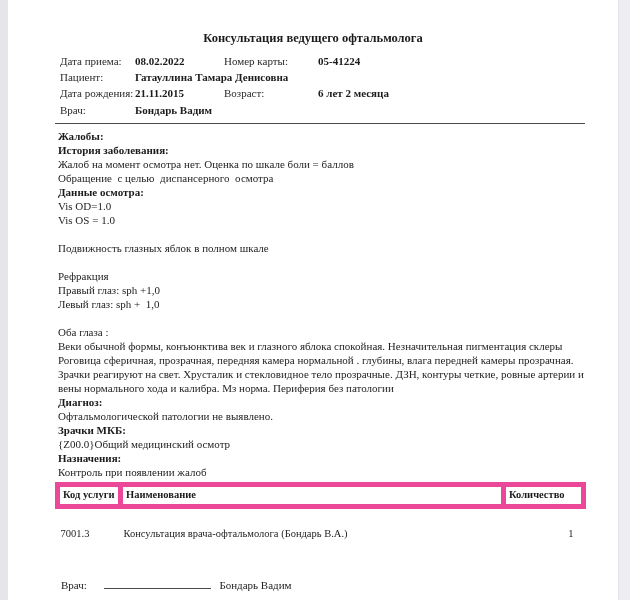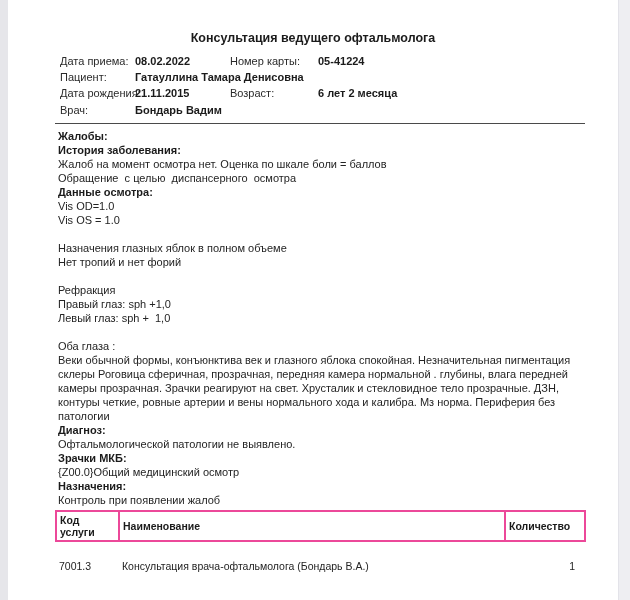--- a/index.html
+++ b/index.html
@@ -1,48 +1,48 @@
 <!DOCTYPE html>
 <html><head>
 <meta charset="utf-8">
 <style>
   html,body{margin:0;padding:0;}
   .canvas{
     position:relative; width:630px; height:600px;
     background:#0369a1; overflow:hidden;
-    font-family:Liberation Sans, sans-serif;
+    font-family:Liberation Serif, serif;
     color:#222222;
   }
   .strip-left{position:absolute;left:0;top:0;width:8px;height:600px;background:#e6e6ea;}
   .strip-right{position:absolute;right:0;top:0;width:11px;height:600px;background:#eeeef2;border-left:1px solid #e3e3e9;}
   .page{position:absolute;left:8px;top:0;width:610px;height:600px;background:#ffffff;}
 
   .title{padding-top:31px;height:15px;line-height:15px;text-align:center;
     font-size:12.5px;font-weight:bold;color:#1b1b1b;}
 
   .meta{margin:8px 0 0 52px;}
   .meta-row{position:relative;height:16.2px;font-size:11px;line-height:15px;white-space:nowrap;}
   .meta-row .lbl{position:absolute;left:0;font-weight:normal;color:#2a2a2a;}
   .meta-row .val{position:absolute;left:75px;font-weight:bold;color:#1b1b1b;}
-  .meta-row .lbl2{position:absolute;left:170px;font-weight:normal;color:#2a2a2a;}
+  .meta-row .lbl2{position:absolute;left:164px;font-weight:normal;color:#2a2a2a;}
   .meta-row .val2{position:absolute;left:258px;font-weight:bold;color:#1b1b1b;}
 
   .rule{margin:4px 0 0 47px;width:530px;border-top:1px solid #4a4a4a;height:0;}
 
   .docbody{margin:5px 0 0 50px;font-size:11px;line-height:14px;color:#242424;}
   .bl{min-height:14px;white-space:pre-wrap;}
   .bl.bold{font-weight:bold;color:#1b1b1b;}
   .bl.wrap{width:528px;white-space:pre-wrap;}
   .bl.blank{height:14px;}
 
   table.services{margin:3px 0 0 47px;width:531px;border-collapse:collapse;
     font-size:10.5px;color:#242424;table-layout:fixed;}
   table.services col.c-code{width:63px;}
   table.services col.c-qty{width:80px;}
-  table.services th{border:2px solid #ec4899;font-weight:bold;text-align:left;
+  table.services th{border:5px solid #ec4899;font-weight:bold;text-align:left;
     padding:2px 3px;height:13px;line-height:12px;color:#1b1b1b;overflow:hidden;}
   table.services td{border:none;padding:18px 3px;line-height:13px;vertical-align:top;}
   table.services td.qty{text-align:right;padding-right:10px;}
 
   .footer{margin:19px 4px 0 53px;font-size:11px;line-height:14px;color:#242424;}
   .footer .flabel{display:inline-block;}
   .footer .sigline{display:inline-block;width:107px;height:11px;
     border-bottom:1px solid #4a4a4a;margin-left:14px;}
   .footer .signame{display:inline-block;margin-left:6px;}
 </style>
@@ -84,22 +84,21 @@
 
     <div class="docbody">
       <div class="bl bold">Жалобы:</div>
       <div class="bl bold">История заболевания:</div>
       <div class="bl">Жалоб на момент осмотра нет. Оценка по шкале боли = баллов</div>
       <div class="bl">Обращение  с целью  диспансерного  осмотра</div>
       <div class="bl bold">Данные осмотра:</div>
       <div class="bl">Vis OD=1.0</div>
       <div class="bl">Vis OS = 1.0</div>
       <div class="bl blank"></div>
-      <div class="bl">Назначения глазных яблок в полном объеме</div>
-      <div class="bl">Нет тропий и нет форий</div>
+      <div class="bl">Подвижность глазных яблок в полном шкале</div>
       <div class="bl blank"></div>
       <div class="bl">Рефракция</div>
       <div class="bl">Правый глаз: sph +1,0</div>
       <div class="bl">Левый глаз: sph +  1,0</div>
       <div class="bl blank"></div>
       <div class="bl">Оба глаза :</div>
       <div class="bl wrap">Веки обычной формы, конъюнктива век и глазного яблока спокойная. Незначительная пигментация склеры Роговица сферичная, прозрачная, передняя камера нормальной . глубины, влага передней камеры прозрачная. Зрачки реагируют на свет. Хрусталик и стекловидное тело прозрачные. ДЗН, контуры четкие, ровные артерии и вены нормального хода и калибра. Мз норма. Периферия без патологии</div>
       <div class="bl bold">Диагноз:</div>
       <div class="bl">Офтальмологической патологии не выявлено.</div>
       <div class="bl bold">Зрачки МКБ:</div>

